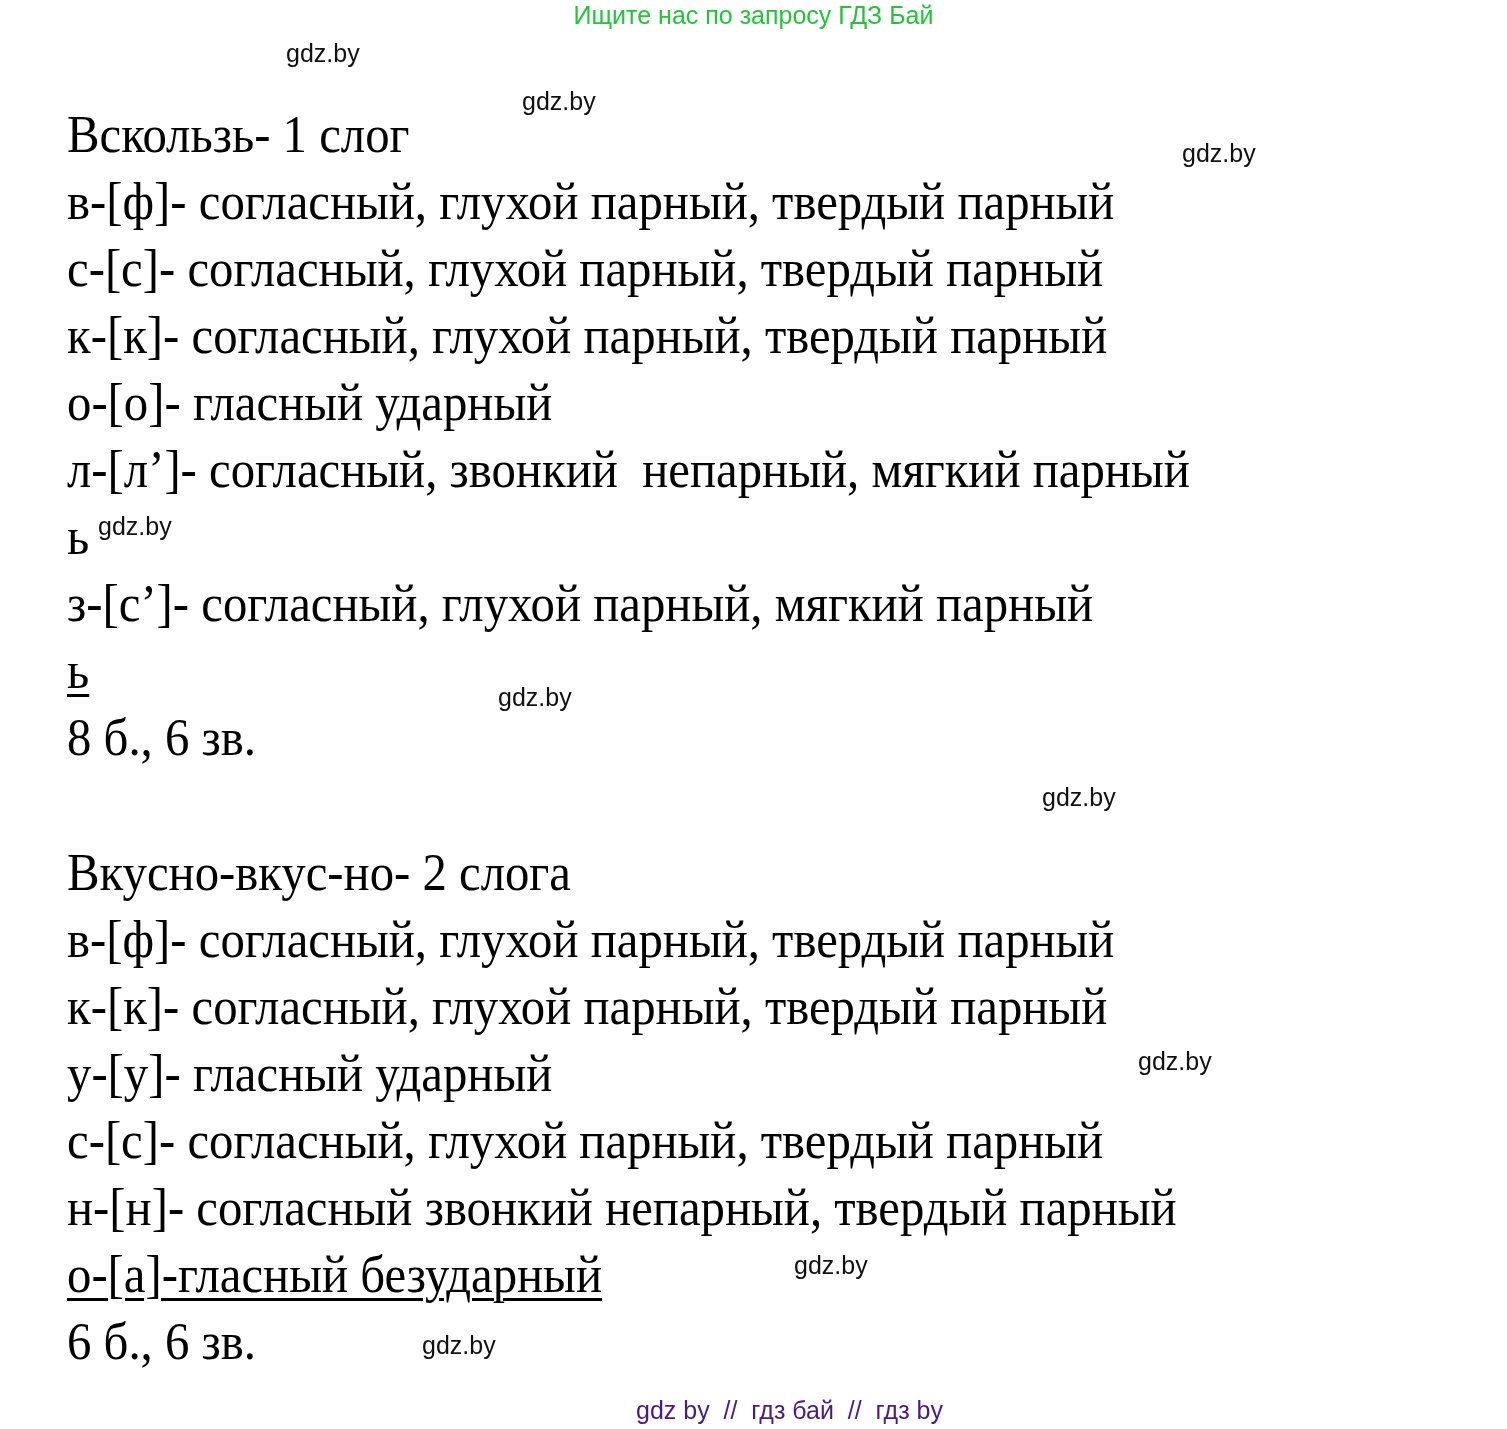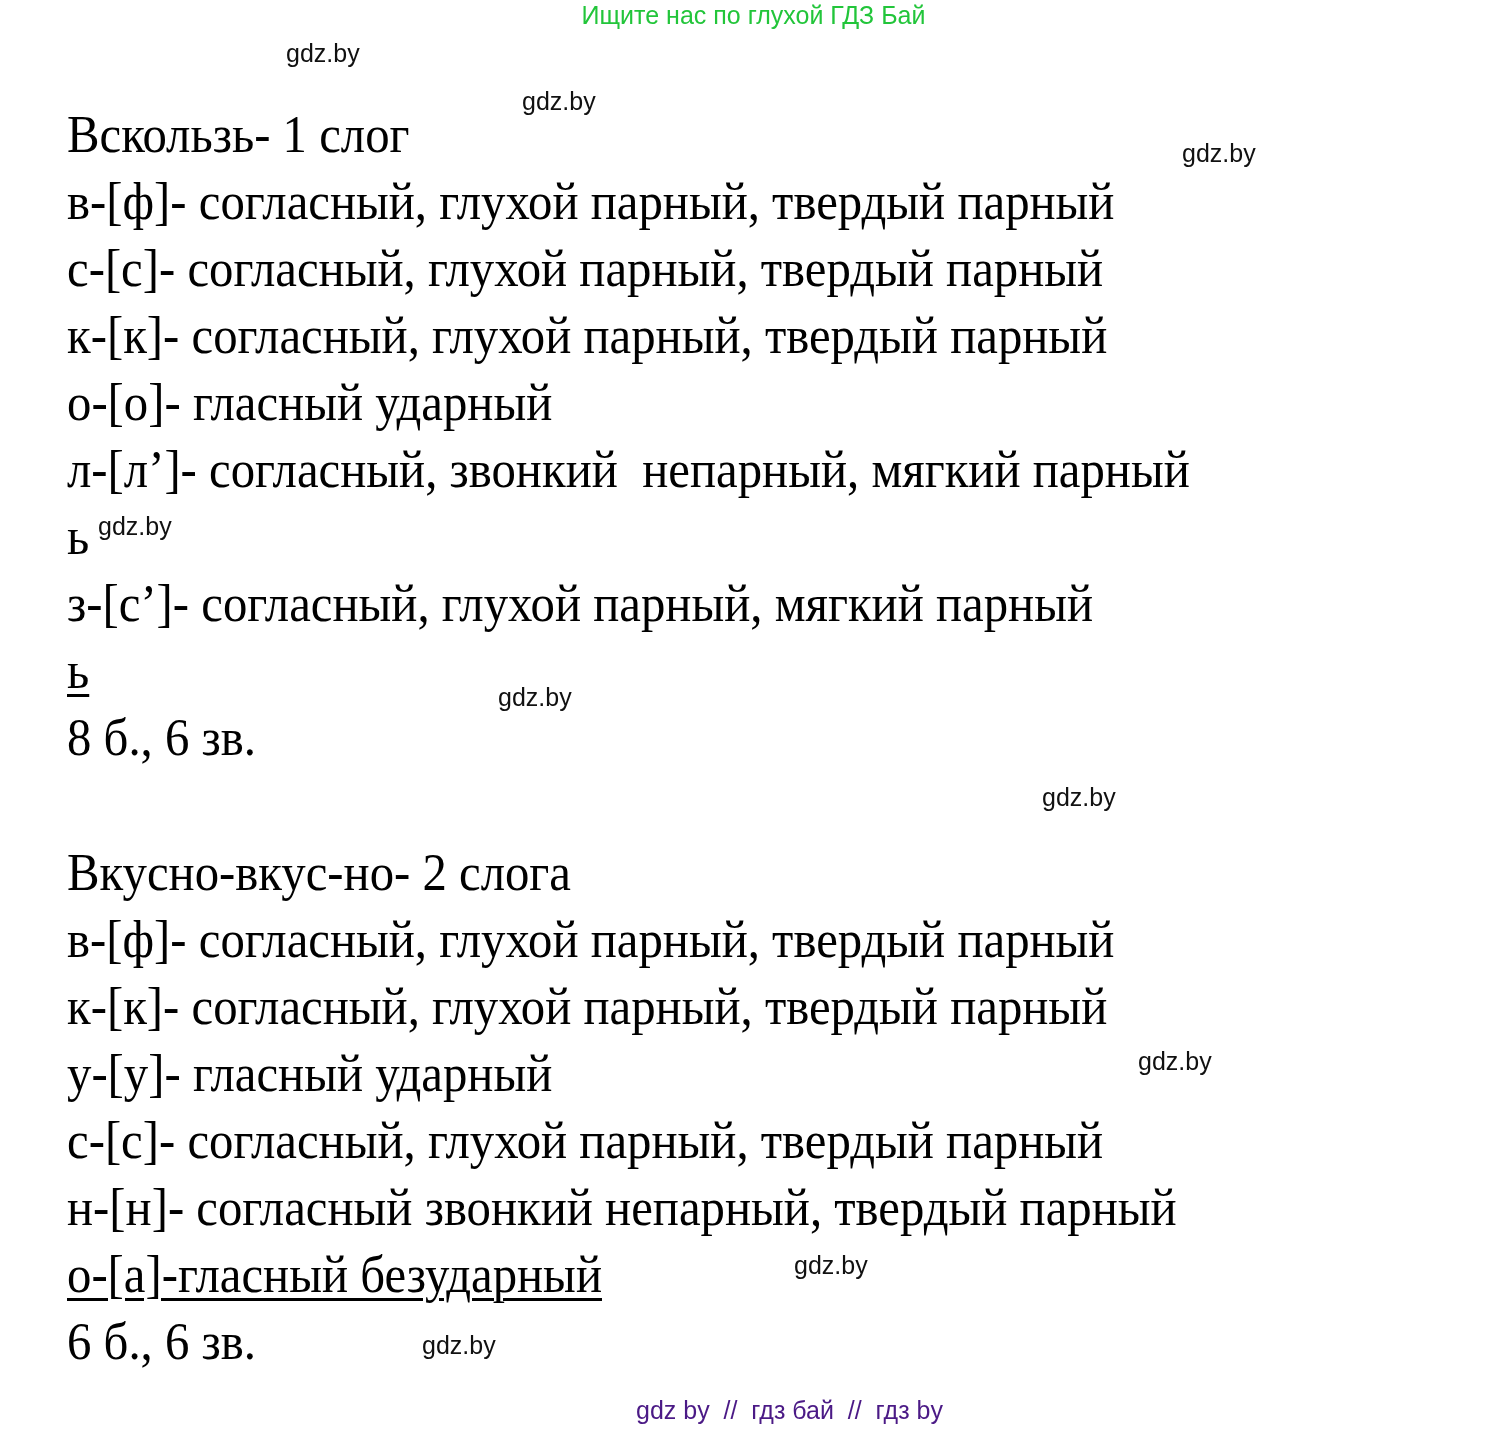--- a/index.html
+++ b/index.html
@@ -9,21 +9,21 @@
     .wm { position: absolute; font-family: "Liberation Sans", sans-serif; font-size: 25px; color: #111; line-height: 30px; }
     .line { position: absolute; left: 67px; font-family: "Liberation Serif", serif; font-size: 53px;
       color: #000; line-height: 60px; white-space: pre; transform: scaleX(0.92); transform-origin: left; }
     .u { text-decoration: underline; text-decoration-thickness: 3px; text-underline-offset: 6px; }
     .footer { position: absolute; top: 1395px; left: 0; width: 1507px; text-align: center;
       font-family: "Liberation Sans", sans-serif; font-size: 25px; color: #4b1a86; line-height: 30px; white-space: pre; padding-left: 36px; }
   </style>
 </head>
 <body>
 
-<div class="banner">Ищите нас по глухой ГДЗ Бай</div>
+<div class="banner">Ищите нас по запросу ГДЗ Бай</div>
 
 <div class="wm" style="left:286px;top:38px;">gdz.by</div>
 <div class="wm" style="left:522px;top:86px;">gdz.by</div>
 <div class="wm" style="left:1182px;top:138px;">gdz.by</div>
 <div class="wm" style="left:98px;top:511px;">gdz.by</div>
 <div class="wm" style="left:498px;top:682px;">gdz.by</div>
 <div class="wm" style="left:1042px;top:782px;">gdz.by</div>
 <div class="wm" style="left:1138px;top:1046px;">gdz.by</div>
 <div class="wm" style="left:794px;top:1250px;">gdz.by</div>
 <div class="wm" style="left:422px;top:1330px;">gdz.by</div>

